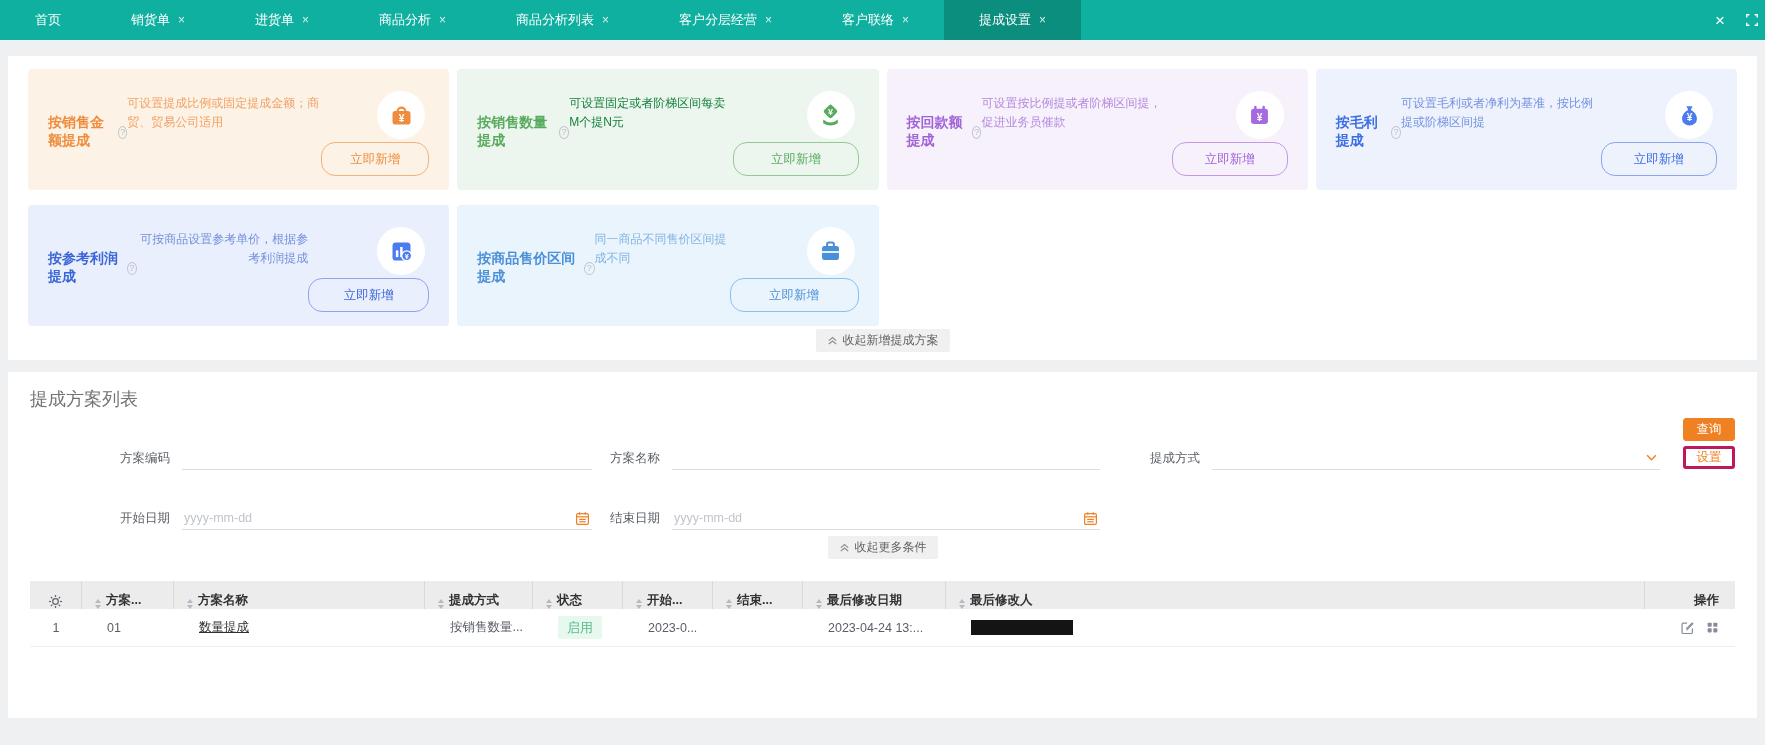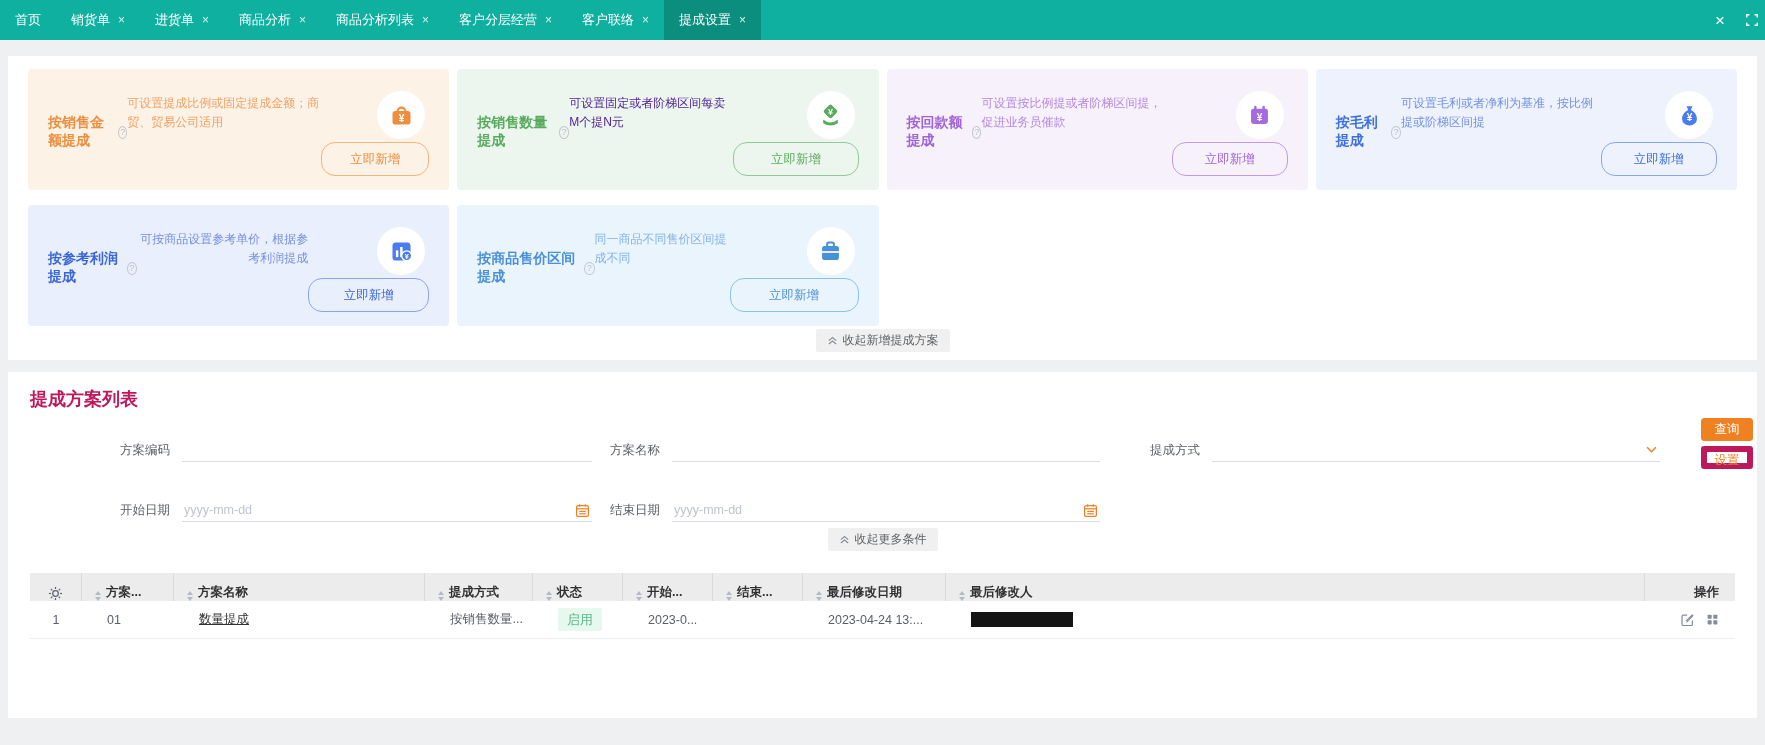--- a/index.html
+++ b/index.html
@@ -1,21 +1,21 @@
 <!DOCTYPE html>
 <html><head>
 <meta charset="utf-8">
 <style>
   * { margin:0; padding:0; box-sizing:border-box; }
   html,body { width:1765px; height:745px; overflow:hidden; }
   body { font-family:"Liberation Sans","DejaVu Sans",sans-serif; background:#eef0f1; position:relative; }
 
   
   .tabbar { height:40px; background:#10b0a0; display:flex; align-items:stretch; position:relative; }
-  .tab { display:flex; align-items:center; padding:0 15px; color:#fff; font-size:13px; cursor:pointer; white-space:nowrap; }
+  .tab { display:flex; align-items:center; padding:0 35px; color:#fff; font-size:13px; cursor:pointer; white-space:nowrap; }
   .tab.active { background:#0c8e7f; }
   .tab-close { margin-left:8px; font-size:12px; opacity:.85; line-height:1; }
   .tabbar-right { position:absolute; right:0; top:0; height:40px; display:flex; align-items:center; gap:20px; padding-right:6px; color:#fff; }
   .tb-close { font-size:17px; line-height:1; cursor:pointer; }
 
   
   .cards-panel { margin:16px 8px 0; background:#fff; padding:13px 20px 34px; position:relative; }
   .cards-grid { display:grid; grid-template-columns:repeat(4,1fr); column-gap:8px; row-gap:15px; }
   .card { height:121px; border-radius:4px; padding:17px 20px 12px; position:relative; display:flex; flex-direction:row; }
   .card-title { font-size:14px; font-weight:bold; display:flex; align-items:center; gap:7px; }
@@ -23,21 +23,21 @@
   .card-desc { margin-top:8px; font-size:12px; line-height:1.55; max-width:212px; }
   .card-btn { margin:auto auto 2px; width:160px; height:34px; border-radius:14px; background:transparent; font-size:12.5px; cursor:pointer; display:block; }
   .card-icon-circle { position:absolute; top:22px; right:24px; width:48px; height:48px; border-radius:50%; background:#fff; display:flex; align-items:center; justify-content:center; }
 
   .card--orange { background:#fdf2e6; }
   .card--orange .card-title { color:#ee8d3d; }
   .card--orange .card-desc  { color:#f0a266; }
   .card--orange .card-btn   { border:1px solid #f3b37c; color:#ee8d3d; }
   .card--green { background:#edf6ee; }
   .card--green .card-title { color:#58ab5d; }
-  .card--green .card-desc  { color:#4c1d95; }
+  .card--green .card-desc  { color:#15803d; }
   .card--green .card-btn   { border:1px solid #93c996; color:#58ab5d; }
   .card--purple { background:#f6f1fb; }
   .card--purple .card-title { color:#a164d8; }
   .card--purple .card-desc  { color:#b588de; }
   .card--purple .card-btn   { border:1px solid #c49ae6; color:#a164d8; }
   .card--blue { background:#edf2fd;justify-content:center; }
   .card--blue .card-title { color:#3d6ee2; }
   .card--blue .card-desc  { color:#7492e2; }
   .card--blue .card-btn   { border:1px solid #8aa6ec; color:#3d6ee2; }
   .card--blue2 { background:#e9effc; }
@@ -46,37 +46,37 @@
   .card--blue2 .card-btn   { border:1px solid #8aa6ec; color:#3a66d8; }
   .card--lightblue { background:#eaf4fc; }
   .card--lightblue .card-title { color:#4a90d9; }
   .card--lightblue .card-desc  { color:#82b4e4; }
   .card--lightblue .card-btn   { border:1px solid #8cc0ec; color:#4a90d9; }
 
   .collapse-pill { position:absolute; left:50%; transform:translateX(-50%); bottom:8px; background:#f0f0f0; color:#606266; font-size:12px; padding:3px 11px; border-radius:2px; display:flex; align-items:center; gap:5px; cursor:pointer; white-space:nowrap; }
 
   
   .list-panel { margin:12px 8px 0; background:#fff; height:346px; padding:16px 22px 0; position:relative; }
-  .list-title { font-size:18px; font-weight:700; color:#be185d; line-height:22px; margin-bottom:28px; }
+  .list-title { font-size:18px; font-weight:400; color:#737373; line-height:22px; margin-bottom:36px; }
 
   .form-row { display:flex; align-items:center; height:24px; margin-left:90px; }
   .form-row + .form-row { margin-top:36px; }
   .field { display:flex; align-items:center; }
   .field-label { width:62px; font-size:12.5px; color:#5a5e66; flex-shrink:0; }
   .field-input { position:relative; }
   .field-input input { width:100%; height:23px; border:none; border-bottom:1px solid #d8dce4; background:transparent; font-size:12.5px; color:#606266; padding:0 20px 0 2px; outline:none; font-family:inherit; }
   .field-input input::placeholder { color:#c0c4cc; }
   .w-code { width:410px; } .w-name { width:428px; } .w-method { width:448px; }
   .gap-18 { margin-left:18px; } .gap-50 { margin-left:50px; }
   .suffix-icon { position:absolute; right:2px; top:4px; display:flex; }
 
-  .form-buttons { position:absolute; top:46px; right:4px; display:flex; flex-direction:column; gap:5px; }
+  .form-buttons { position:absolute; top:46px; right:22px; display:flex; flex-direction:column; gap:5px; }
   .btn { width:52px; height:23px; border-radius:3px; font-size:12.5px; cursor:pointer; font-family:inherit; }
   .btn-primary { background:#f08123; border:1px solid #f08123; color:#fff; }
-  .btn-plain { background:#fff; border:6px solid #be185d; color:#f08123; }
+  .btn-plain { background:#fff; border:3px solid #be185d; color:#f08123; }
 
   .collapse-pill2 { margin:6px auto 0; width:fit-content; background:#f0f0f0; color:#606266; font-size:12px; padding:3px 11px; border-radius:2px; display:flex; align-items:center; gap:5px; cursor:pointer; }
 
   
   .table { margin-top:22px; }
   .t-head, .t-row { display:grid; grid-template-columns:52px 92px 251px 108px 90px 90px 90px 143px 1fr 90px; align-items:center; }
   .t-head { background:#ececec; height:28px; font-size:12.5px; font-weight:bold; color:#303133; }
   .th { display:flex; align-items:flex-end; gap:5px; padding-left:13px; height:100%; border-right:1px solid #d9d9d9; overflow:hidden; white-space:nowrap; }
   .th:last-child { border-right:none; justify-content:flex-end; padding-right:16px; padding-left:0; }
   .th-gear { justify-content:center; padding-left:0; }

